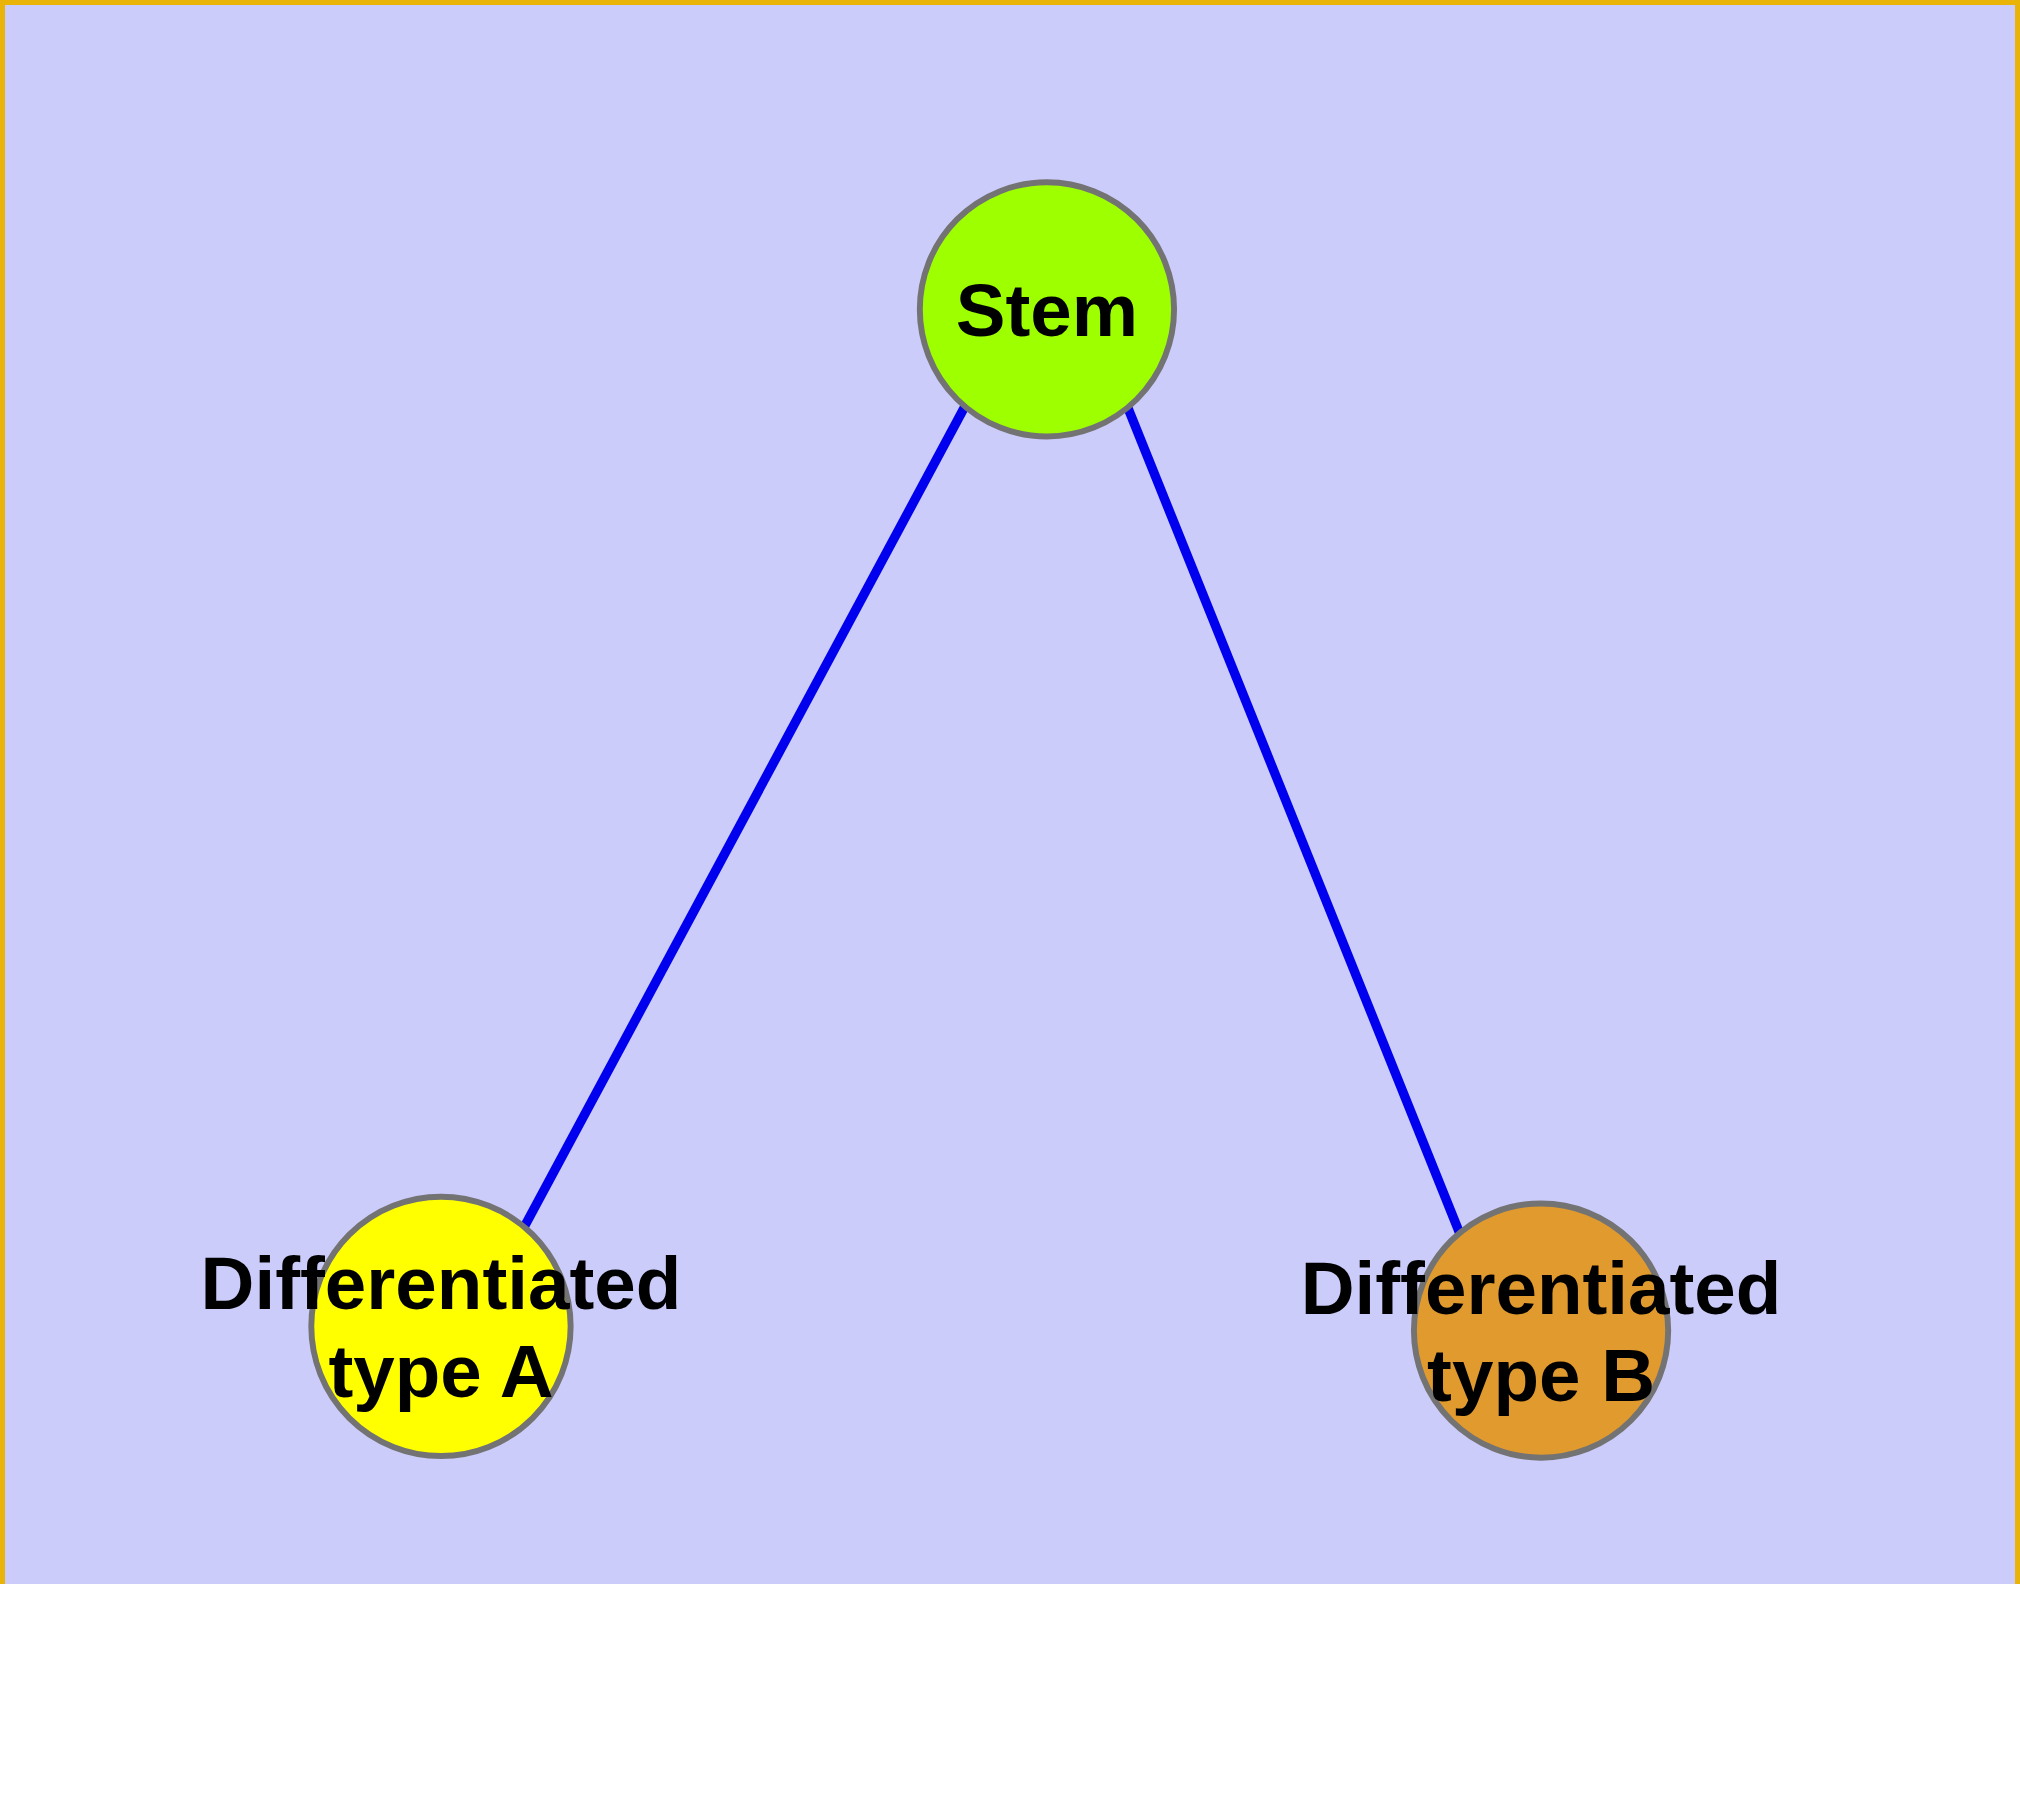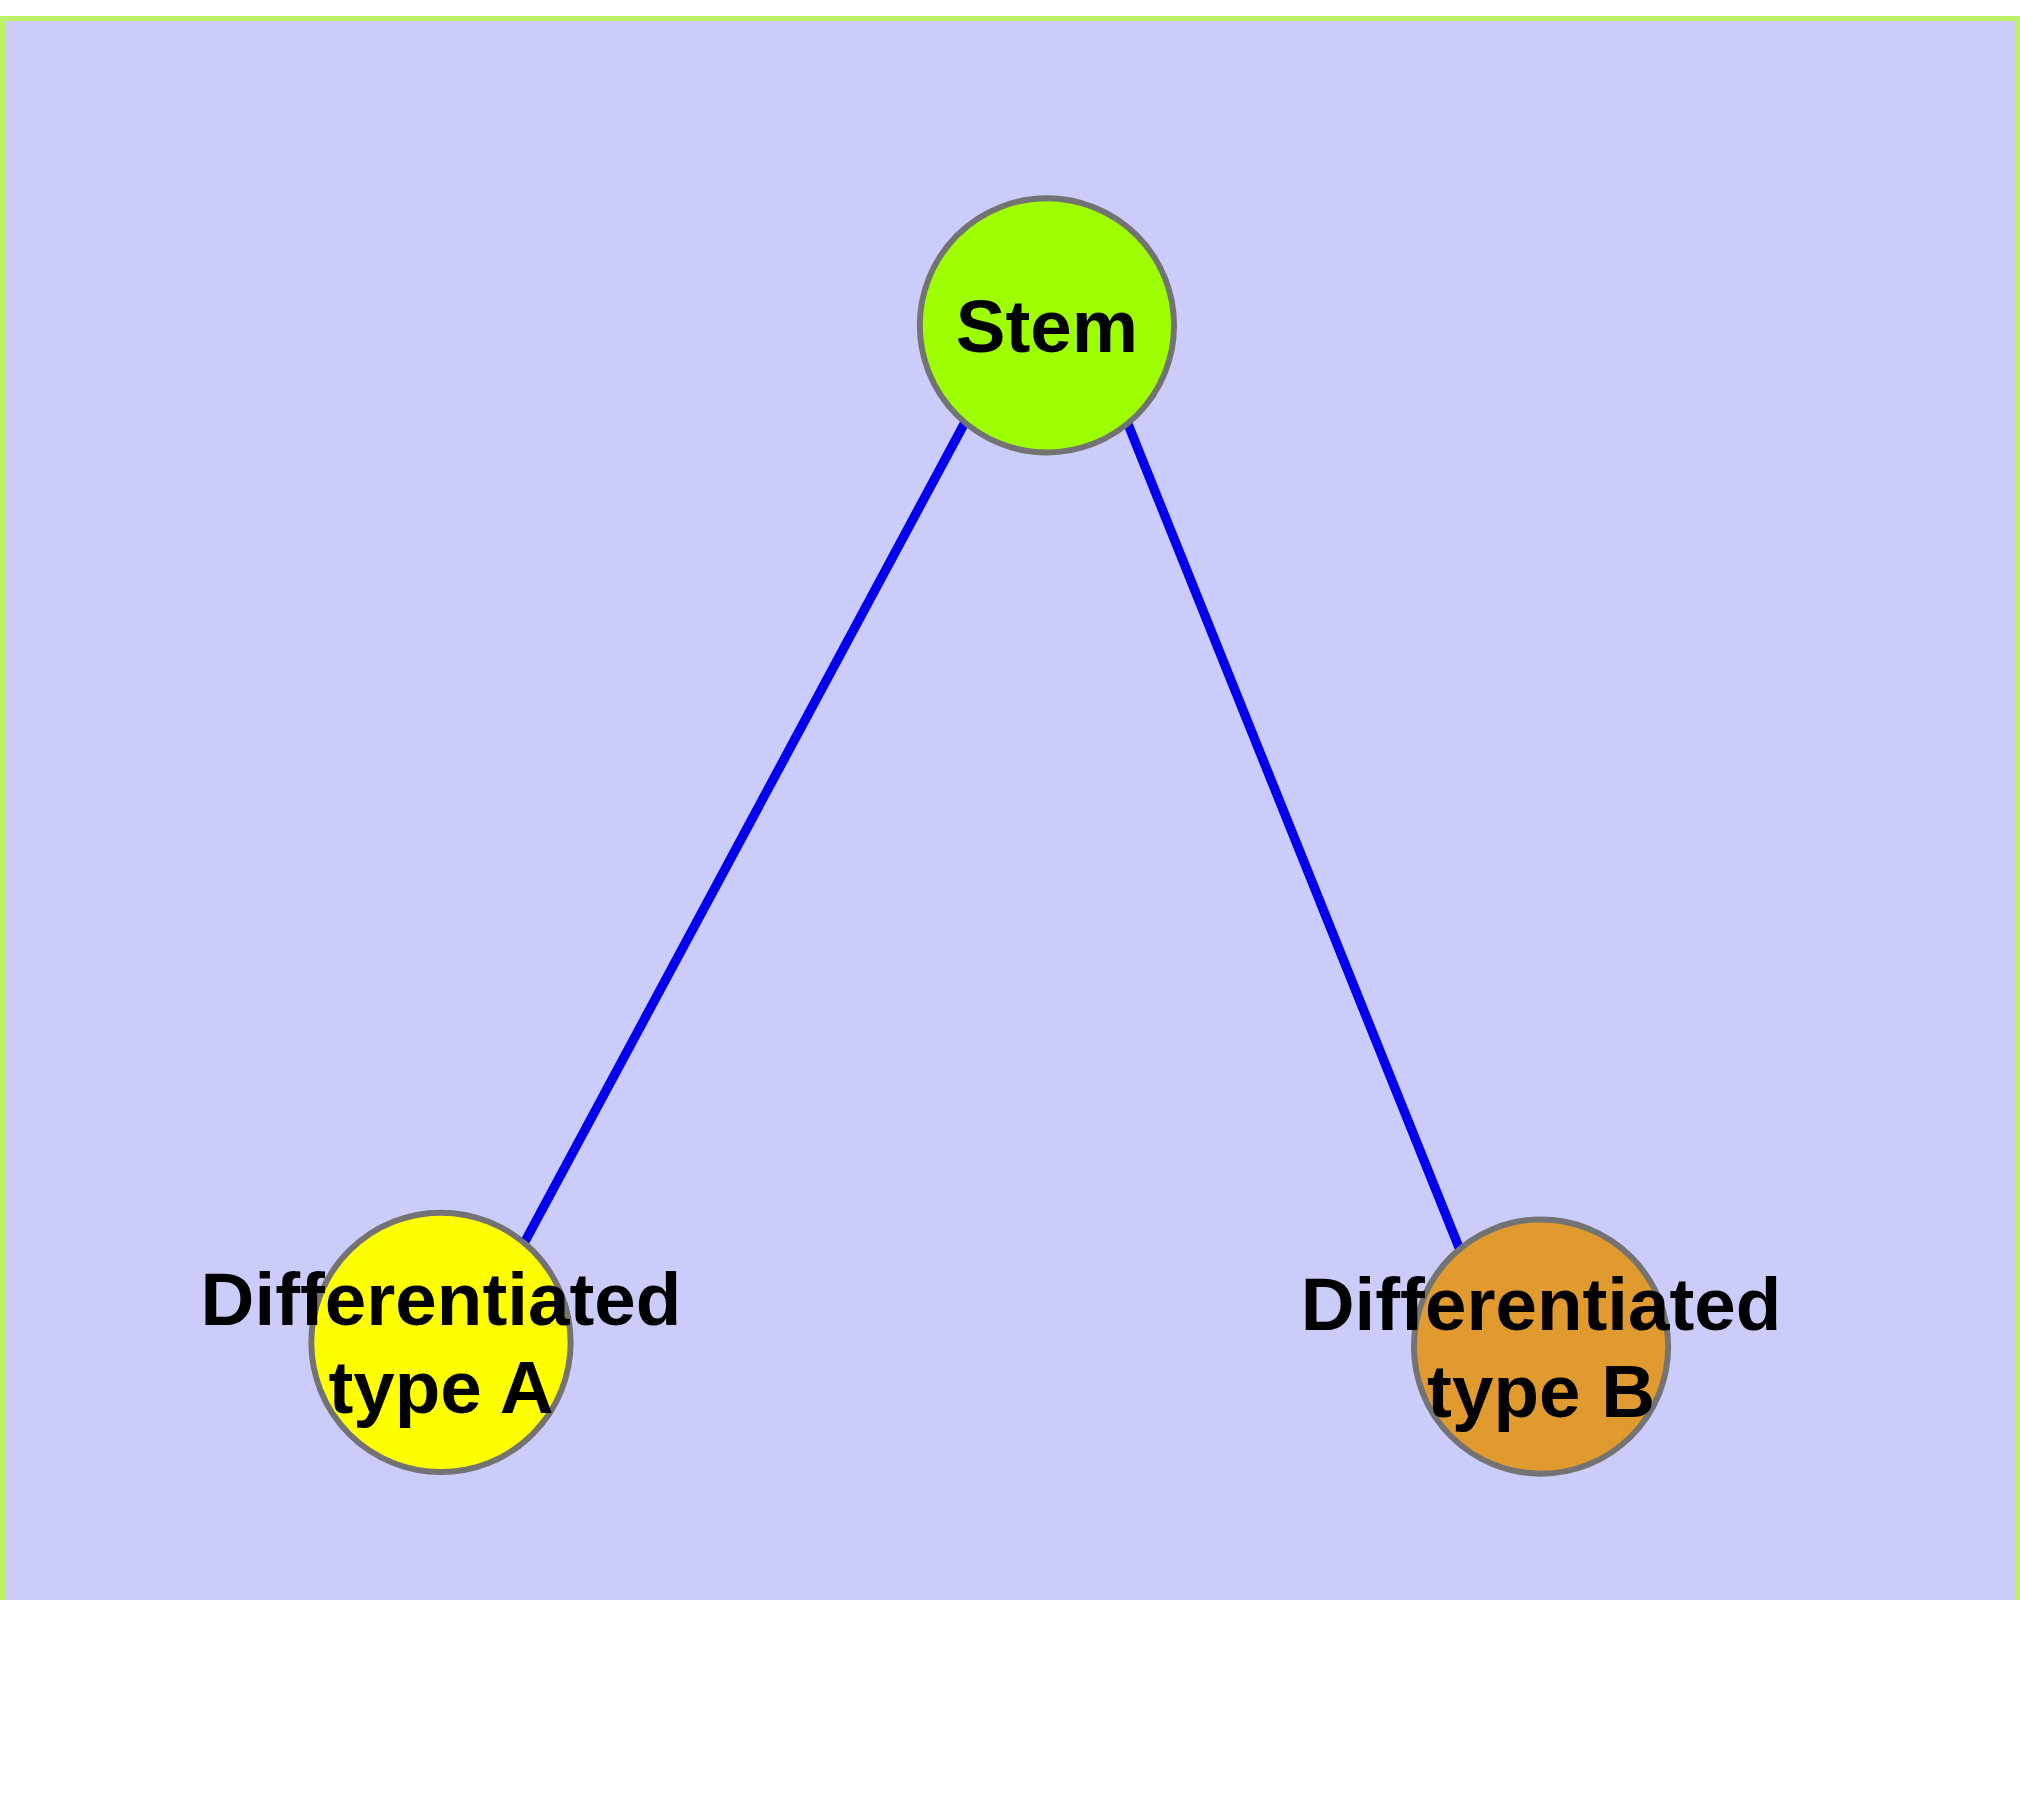--- a/index.html
+++ b/index.html
@@ -5,24 +5,23 @@
 <style>
   html, body {
     margin: 0;
     padding: 0;
     background: #ffffff;
   }
   #stage {
     position: relative;
     width: 2021px;
     height: 1584px;
-    background: #bef264;
+    background: #eab308;
     overflow: hidden;
     font-family: "Liberation Sans", "DejaVu Sans", sans-serif;
-    margin-top: 16px;
   }
   .canvas {
     position: absolute;
     left: 5.1px;
     top: 5.1px;
     width: 2010px;
     height: 1802px;
     background: #ccccfb;
   }
   svg.graph {

